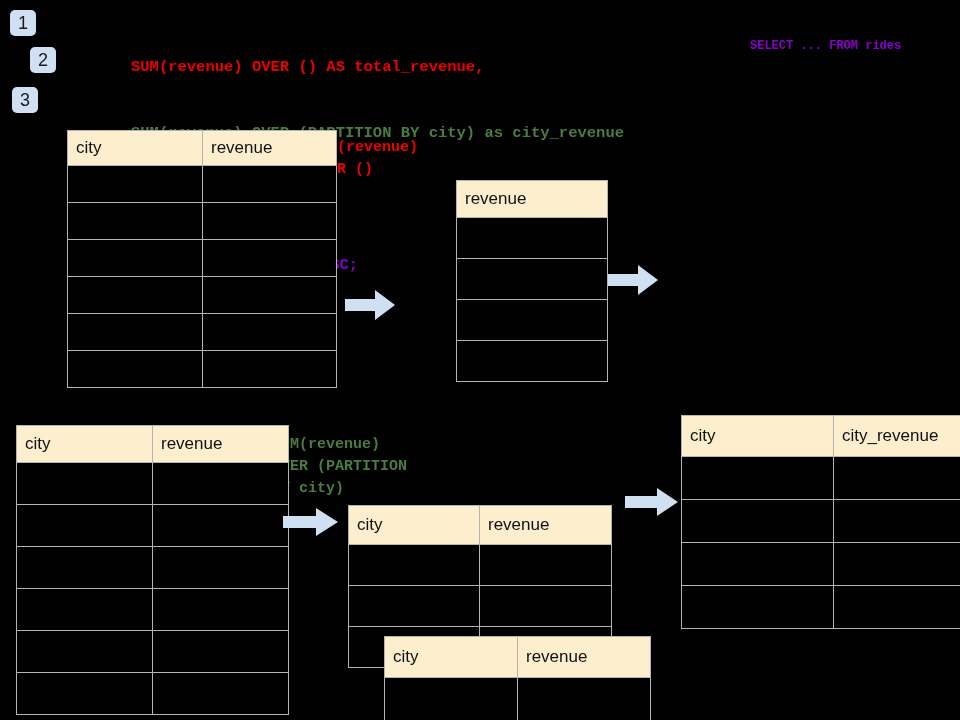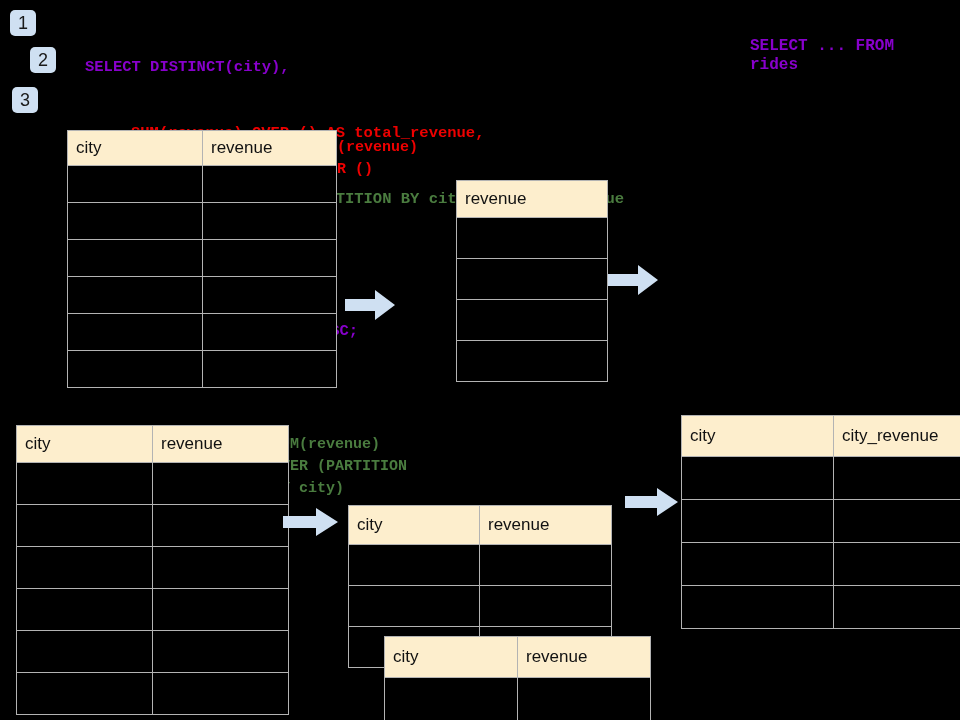--- a/index.html
+++ b/index.html
@@ -41,21 +41,21 @@
     line-height: 22px;
     white-space: pre;
     letter-spacing: 0px;
   }
   .sql-line { white-space: pre; }
 
   
   .side-note {
     position: absolute;
     font-family: "Liberation Mono", monospace;
-    font-size: 16px;
+    font-size: 12px;
     font-weight: bold;
     line-height: 19px;
     white-space: pre-line;
     width: 170px;
   }
 
   
   .annot {
     position: absolute;
     font-family: "Liberation Mono", monospace;
@@ -104,21 +104,20 @@
     <span>1</span>
   </div>
   <div class="step-badge" style="left:30px; top:47px;">
     <span>2</span>
   </div>
   <div class="step-badge" style="left:12px; top:87px;">
     <span>3</span>
   </div>
 
   <div class="sql-block" style="left:85px; top:12px;">
-    <div class="sql-line" style="color:#8800cc; padding-left:0px;">SELECT DISTINCT(city),</div>
     <div class="sql-line" style="color:#ee0000; padding-left:46px;">SUM(revenue) OVER () AS total_revenue,</div>
     <div class="sql-line" style="color:#4a7c3f; padding-left:46px;">SUM(revenue) OVER (PARTITION BY city) as city_revenue</div>
     <div class="sql-line" style="color:#8800cc; padding-left:22px;">FROM rides</div>
     <div class="sql-line" style="color:#8800cc; padding-left:22px;">ORDER by city_revenue DESC;</div>
   </div>
 
   <div class="side-note" style="left:750px; top:37px; color:#8800cc;">SELECT ... FROM rides</div>
 
   <div class="annot" style="left:310px; top:137px; color:#ee0000;">SUM(revenue)
 OVER ()</div>

